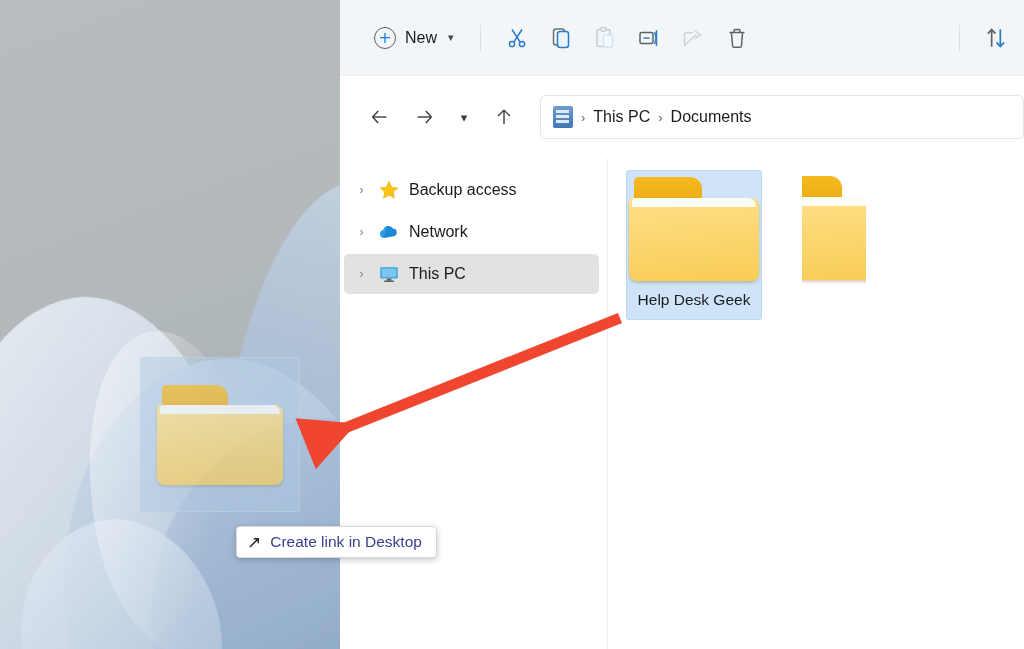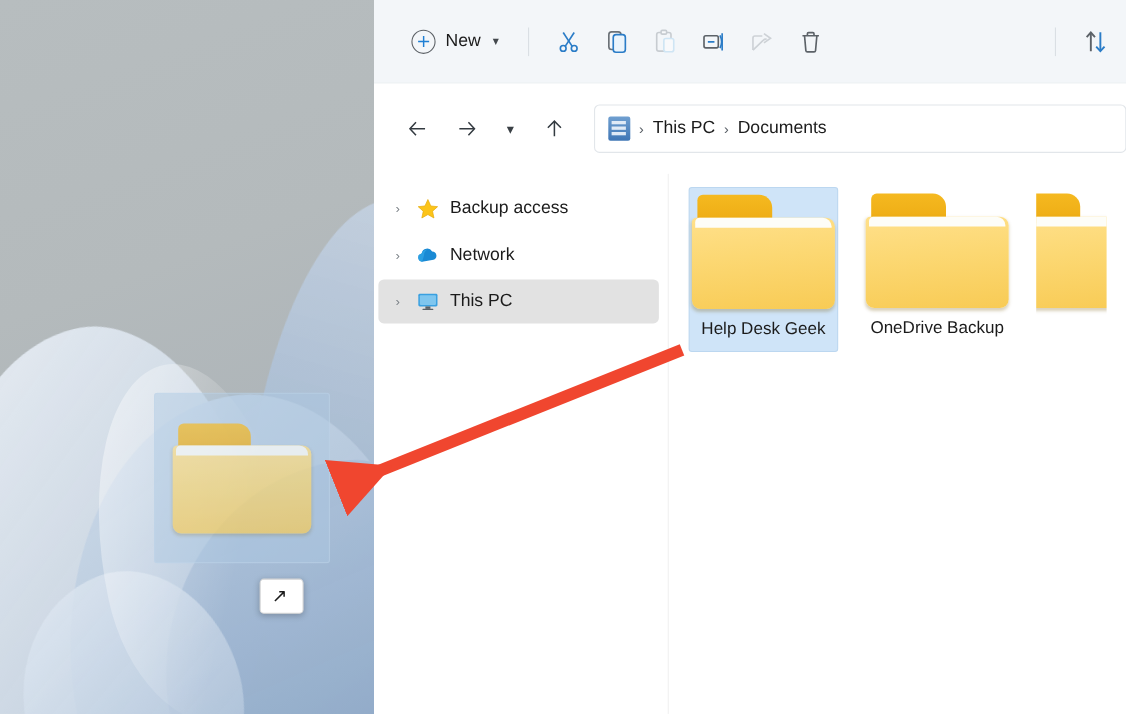--- a/index.html
+++ b/index.html
@@ -186,21 +186,21 @@
   }
   .nav-item.selected { background: #e2e2e2; }
   .nav-item .expander {
     width: 15px; font-size: 12px; color: #7b8187; text-align: center;
   }
   .nav-item .ni-label { font-size: 16px; color: #1b1b1b; }
   .nav-icon { width: 22px; height: 22px; position: relative; }
 
   .content {
     flex: 1; padding: 12px 0 0 18px;
-    display: flex; gap: 22px; align-items: flex-start;
+    display: flex; gap: 40px; align-items: flex-start;
   }
   .file-tile {
     width: 136px; padding: 6px 0 10px;
     display: flex; flex-direction: column; align-items: center;
     border-radius: 3px;
   }
   .file-tile.selected {
     background: #cfe4f8; border: 1px solid #bcd7f0;
   }
   .file-tile .folder-wrap { width: 130px; height: 104px; }
@@ -232,20 +232,21 @@
           <div class="tab"></div>
           <div class="body"></div>
           <div class="lip"></div>
         </div>
       </div>
     </div>
   </div>
 
   <div class="drag-tip">
     <span class="shortcut-arrow">↗</span>
+    <span class="tip-text">Create link in Desktop</span>
   </div>
 
   <div class="explorer">
 
     <div class="toolbar">
 
       <div class="tb-btn new-btn">
         <span class="plus-circle">+</span>
         <span class="new-label">New</span>
         <span class="chev">▾</span>
@@ -397,30 +398,20 @@
           <div class="folder-wrap">
             <div class="folder" style="width:130px;height:104px;">
               <div class="tab"></div>
                 <div class="body"></div>
                 <div class="lip"></div>
             </div>
           </div>
           <div class="fname">Help Desk Geek</div>
         </div>
 
-        <div class="file-tile">
-          <div class="folder-wrap">
-            <div class="folder" style="width:130px;height:104px;">
-              <div class="tab"></div>
-                <div class="body"></div>
-                <div class="lip"></div>
-            </div>
-          </div>
-          <div class="fname">OneDrive Backup</div>
-        </div>
 
         <div class="file-tile clipped">
           <div class="folder-wrap">
             <div class="folder" style="width:130px;height:104px;">
               <div class="tab"></div>
                 <div class="body"></div>
                 <div class="lip"></div>
             </div>
           </div>
         </div>

